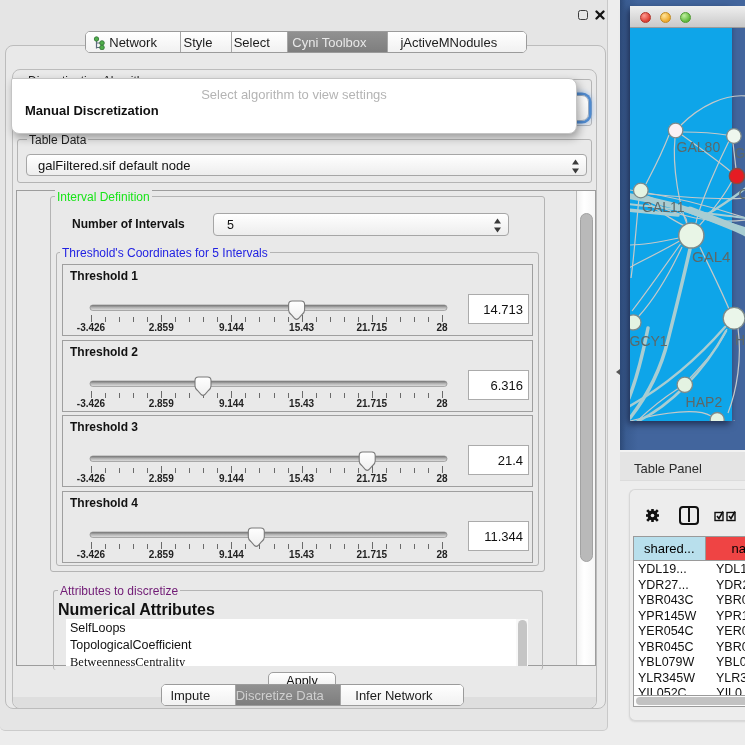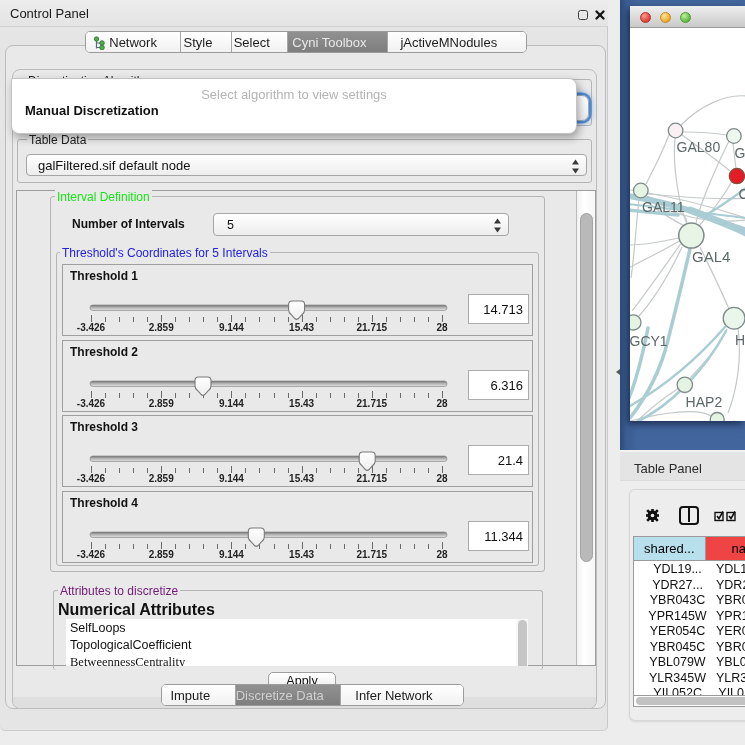--- a/index.html
+++ b/index.html
@@ -59,44 +59,41 @@
   #attrsb { position:absolute; left:516px; top:619px; width:12px; height:47px; background:#f8f8f8; overflow:hidden; }
   #attrsb .thumb{ position:absolute; left:1.5px; top:1px; width:9px; height:60px; background:#c5c5c5; border-radius:5px;}
 
   
   #applybtn { left:268px; top:672px; width:68px; height:19px; background:linear-gradient(#ffffff,#ececec);
               border:1px solid #9f9f9f; border-radius:5px; text-align:center; font-size:12.5px; color:#111; padding-top:1px;}
 
   
   #bluepanel { left:620px; top:0; width:125px; height:450px;
                background:linear-gradient(90deg,#2d4a78 0px,#3a5c91 6px,#42659d 18px,#42659d 100%); }
-  #netwin { left:630px; top:6px; width:115px; height:415px; background:#ffffff;
+  #netwin { left:630px; top:6px; width:102px; height:415px; background:#0ea5e9;
             box-shadow:-2px 3px 7px rgba(0,0,20,0.55); }
   #nettitle { left:0; top:0; width:115px; height:22px;
               background:linear-gradient(#efefef,#c9c9c9); border-bottom:1px solid #9a9a9a; }
   .light { position:absolute; top:5.5px; width:11px; height:11px; border-radius:50%; }
 
   
   #tpheader { left:620px; top:450px; width:125px; height:31px; background:#e4e4e4;
               border-top:2px solid #f2f2f2; border-bottom:1px solid #dcdcdc;}
   #tpheader .t { position:absolute; left:14px; top:9px; font-size:13px; color:#2a2a2a; }
   #tablewin { left:629px; top:489px; width:136px; height:232px; background:#ededed;
               border:1px solid #d7d7d7; border-radius:6px 0 0 6px; border-right:none;
               box-shadow:0 1px 2px rgba(0,0,0,0.1); }
   .trow { display:flex; height:15.5px; font-size:12.5px; color:#111; }
-  .trow span { display:block; padding:1px 0 0 13px; width:75px;text-align:center; }
+  .trow span { display:block; padding:1px 0 0 4px; width:75px; }
   .trow .c2 { padding-left:8px; width:38px; }
 </style>
 </head>
 <body>
 
 <div id="cpwin" class="abs">
-  <div id="cptitle" class="abs">
-      <span class="t">Control Panel</span>
-    </div>
   <div id="floaticon" class="abs"></div>
   <svg class="abs" style="left:595px; top:10px;" width="10" height="10" viewBox="0 0 10 10">
       <g stroke="#151515" stroke-width="2.3" stroke-linecap="round">
         <line x1="1.5" y1="1.5" x2="8.5" y2="8.5"></line>
         <line x1="8.5" y1="1.5" x2="1.5" y2="8.5"></line>
       </g>
     </svg>
 
   <div id="cpcontent" class="abs"></div>
   <div class="abs" style="left:12px; top:69px; width:585px; height:640px; border:1px solid #bcbcbc; border-radius:8px;"></div>

